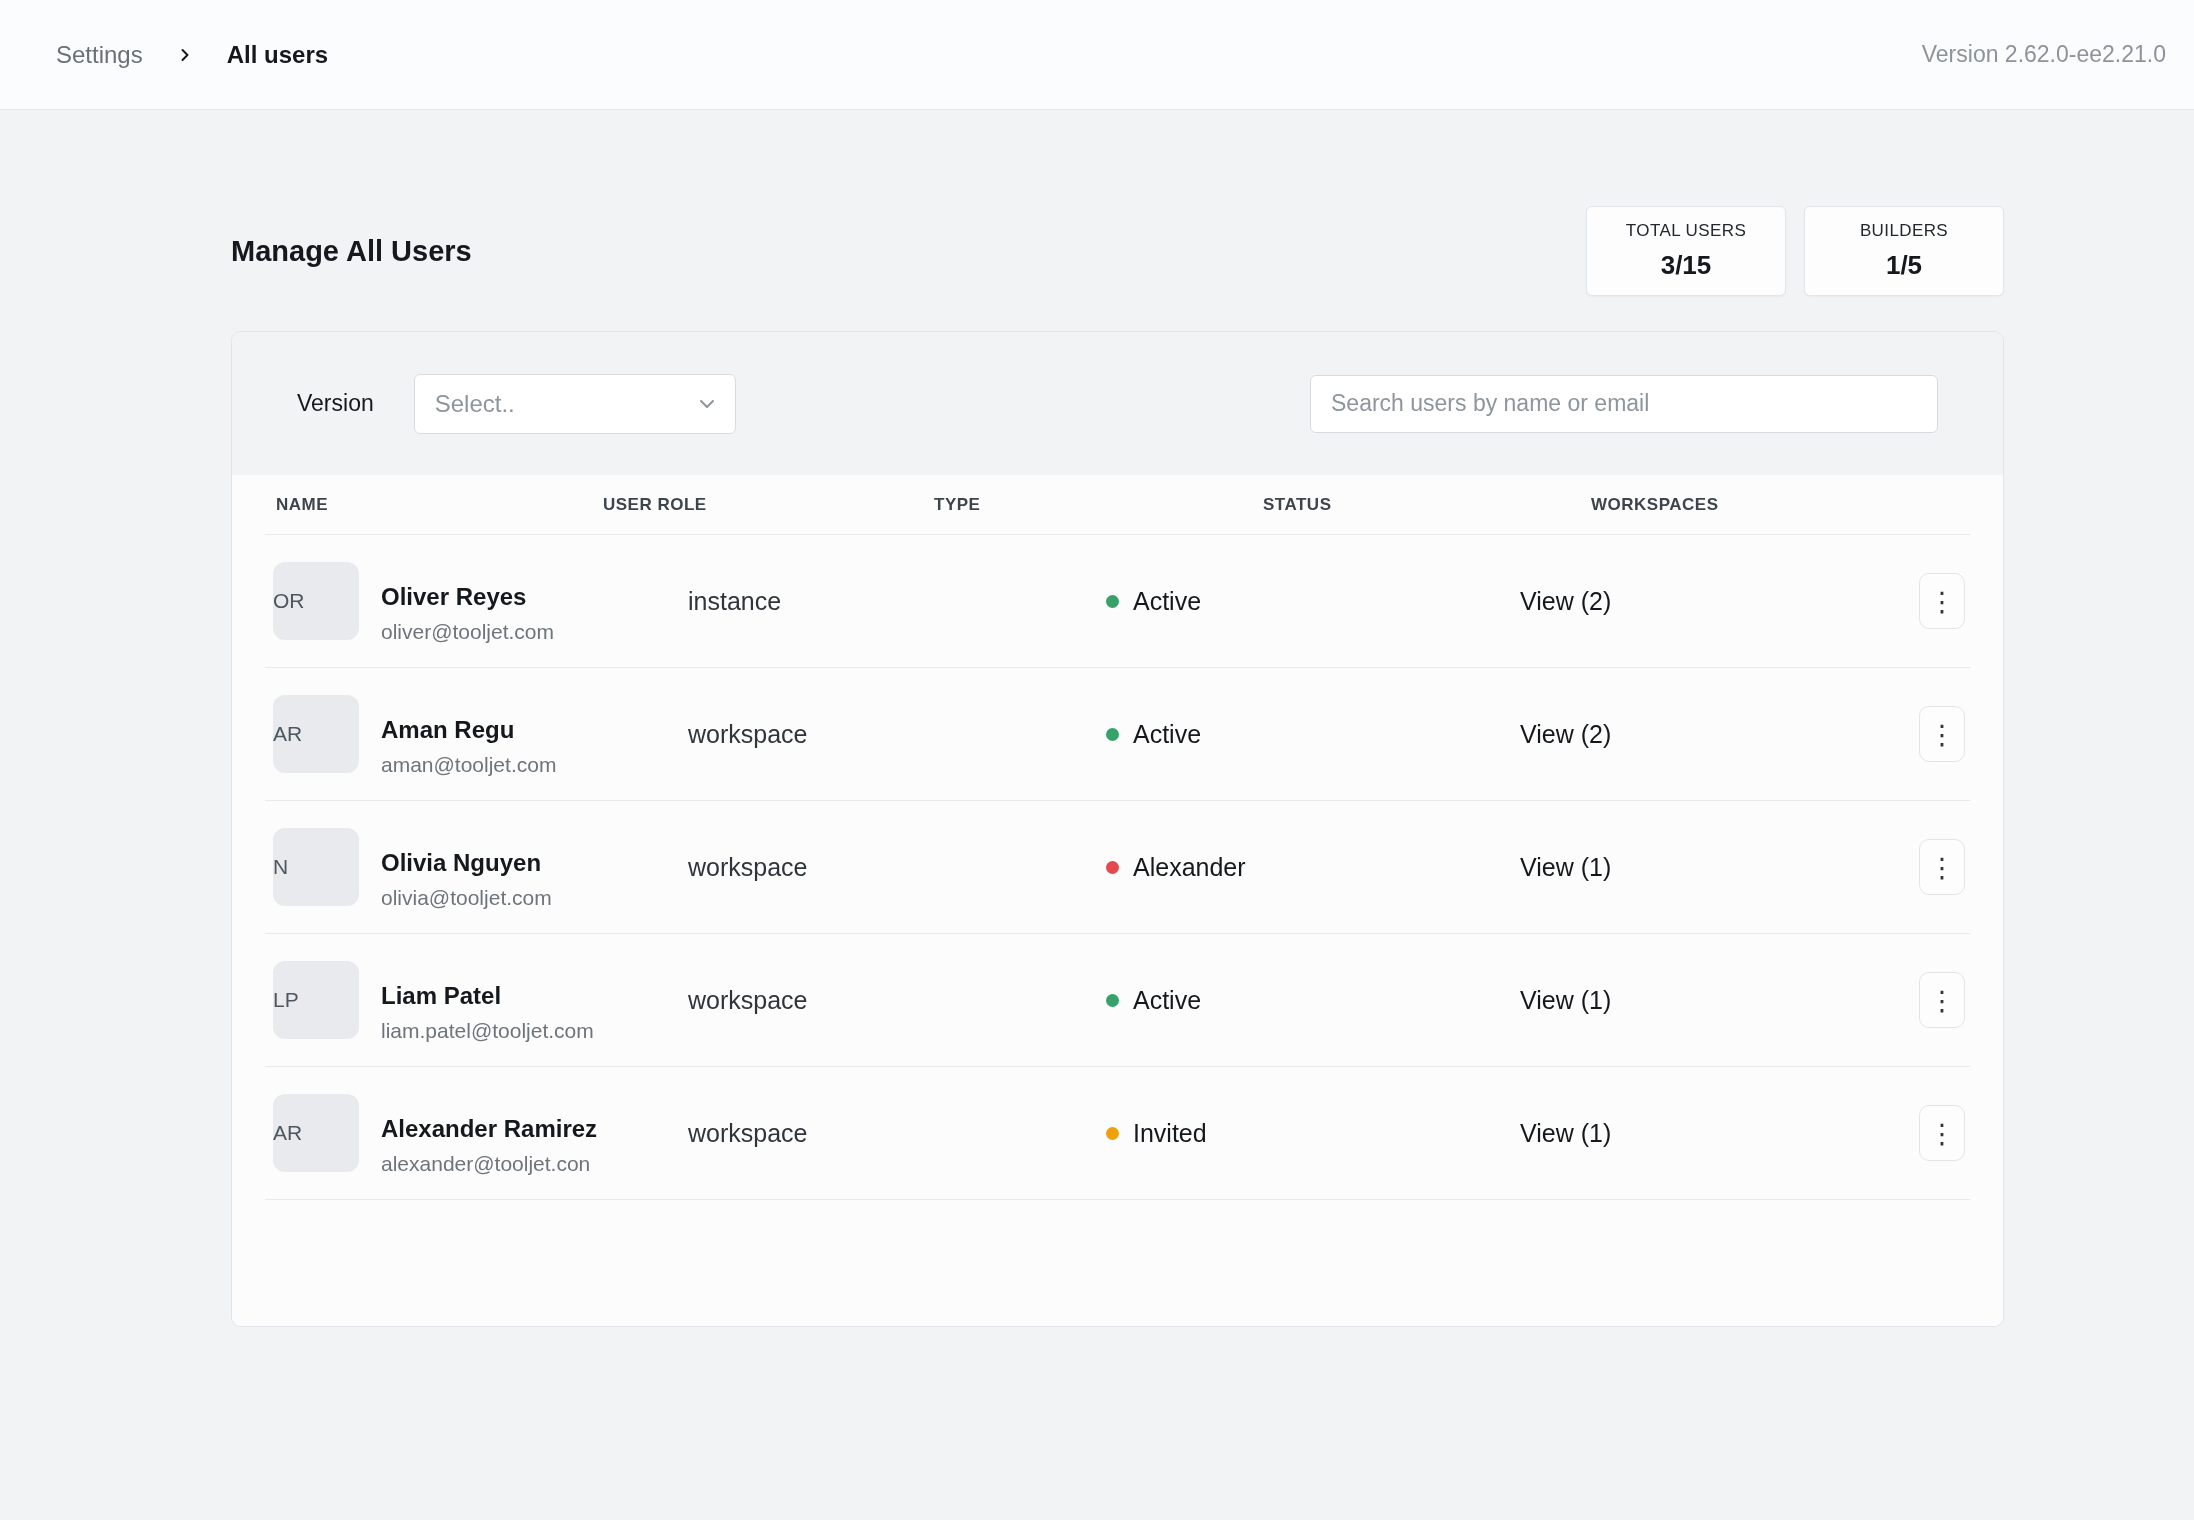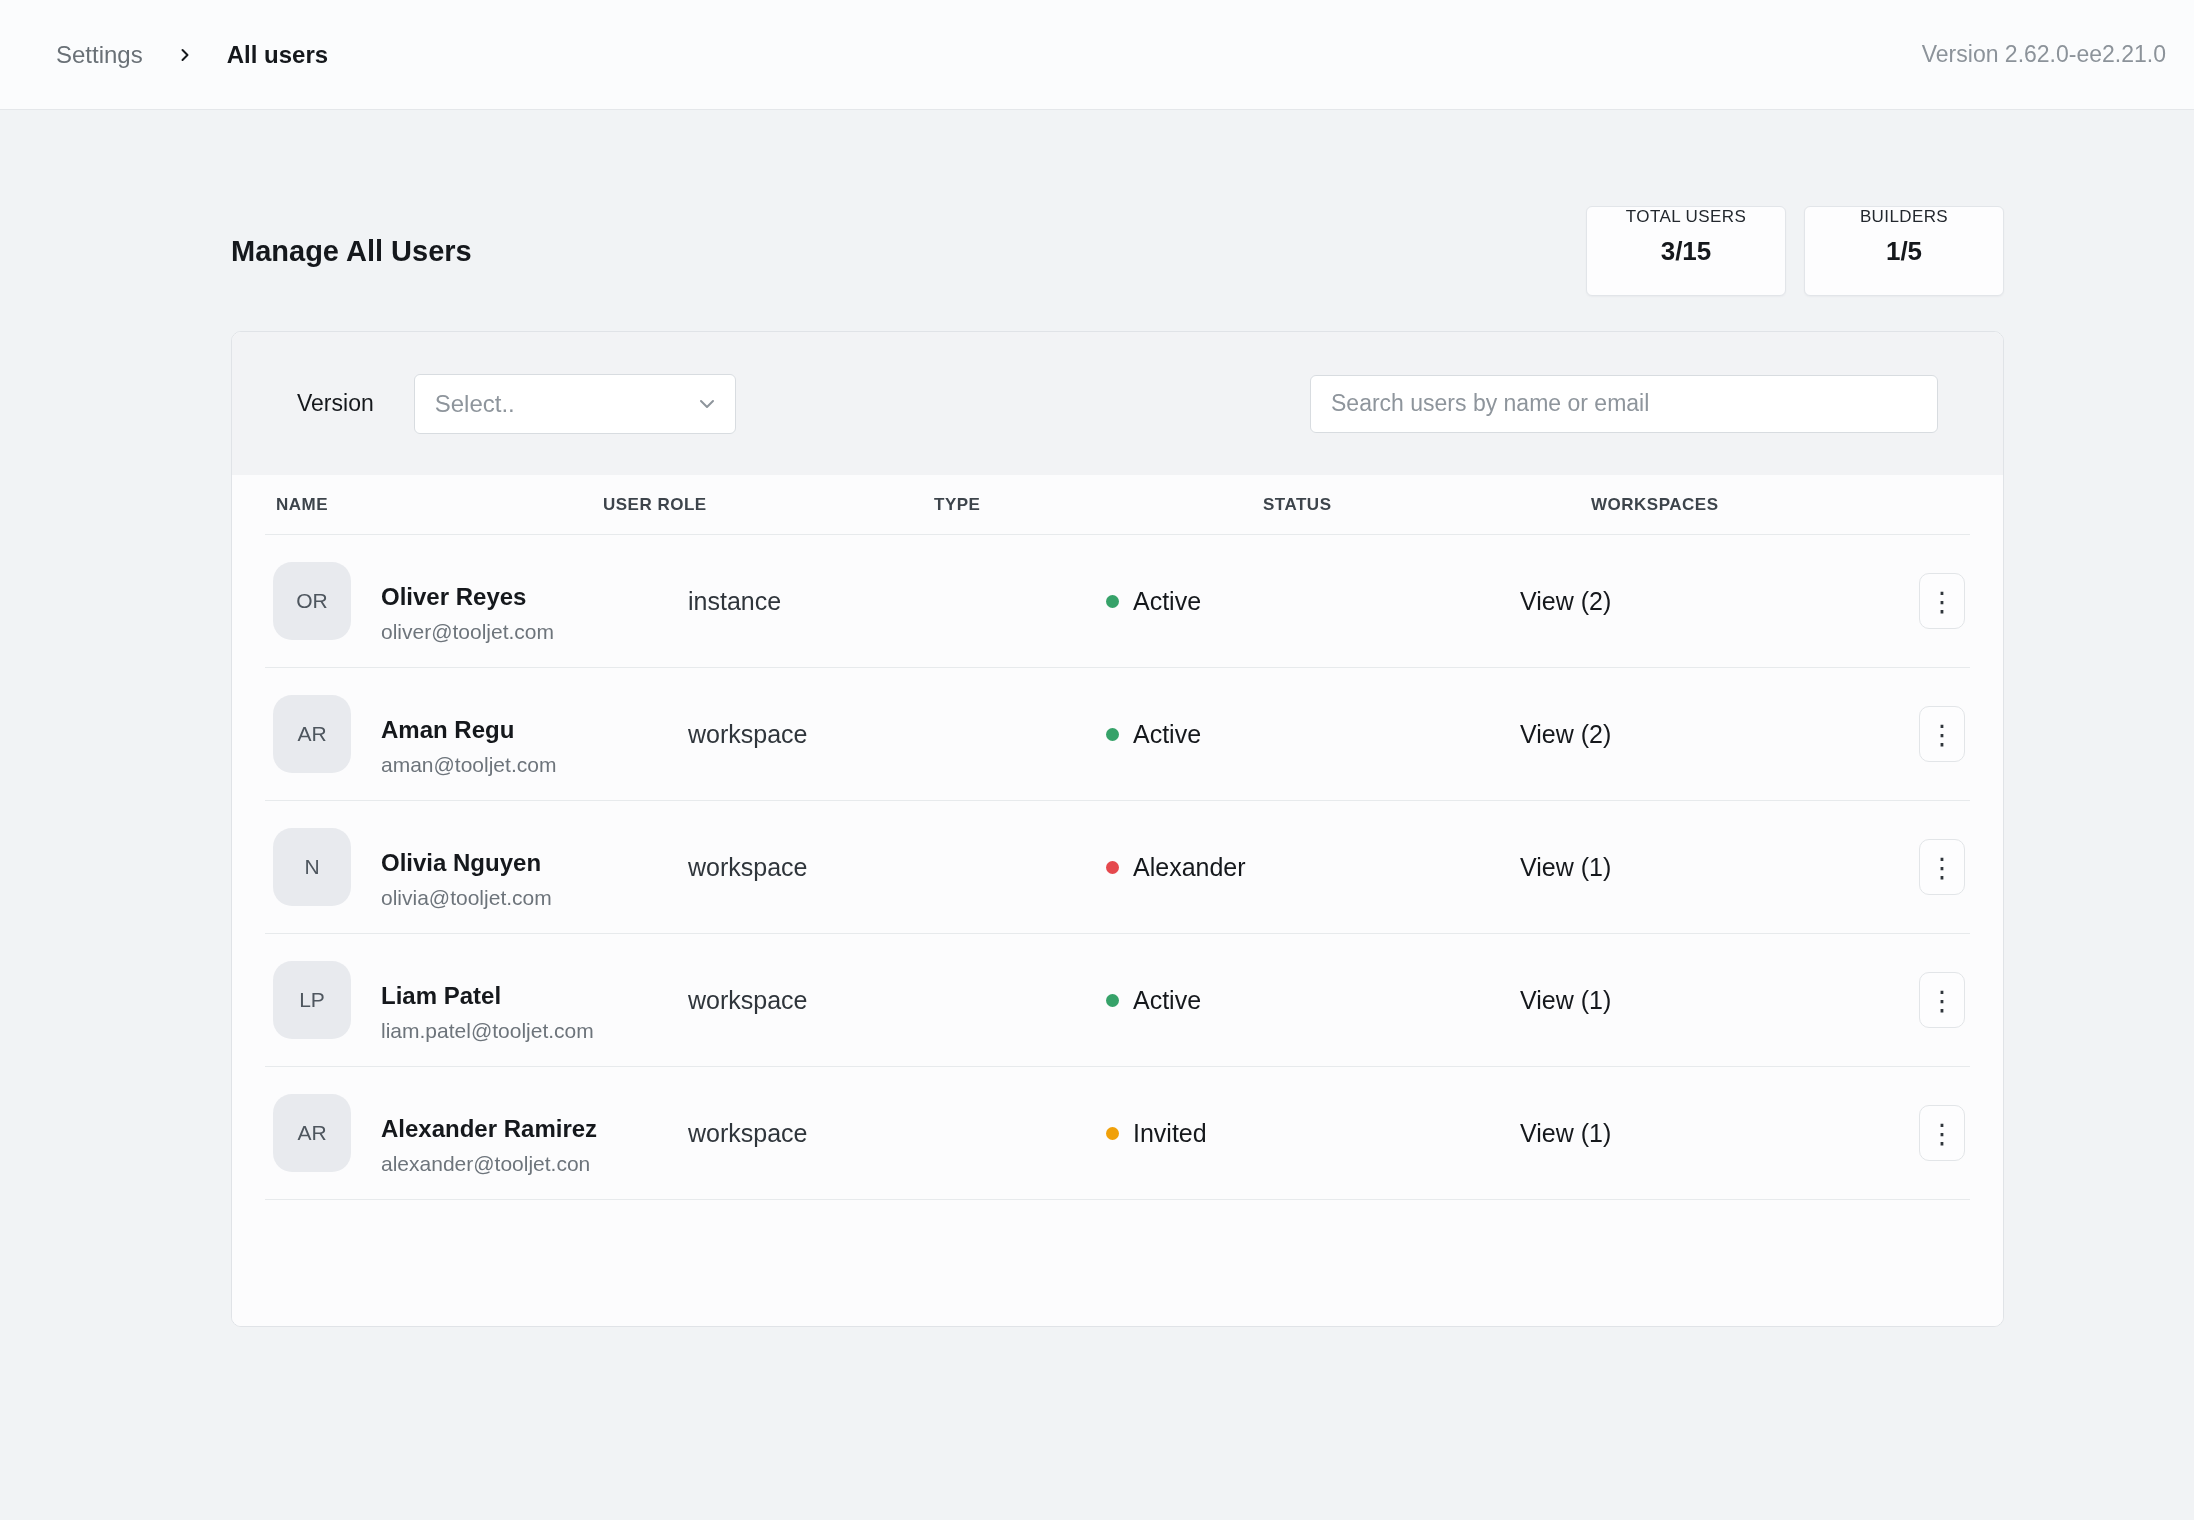--- a/index.html
+++ b/index.html
@@ -27,21 +27,21 @@
 
   .heading-row {
     margin-top:96px; height:90px;
     display:flex; justify-content:space-between; align-items:center;
   }
   .page-title { font-size:29px; font-weight:700; color:#15181c; }
   .stats { display:flex; gap:18px; }
   .stat-card {
     width:200px; height:90px; background:#fdfdfe;
     border:1px solid #e2e5e9; border-radius:6px;
-    display:flex; flex-direction:column; align-items:center; gap:9px;
+    display:flex; flex-direction:column; align-items:center; justify-content:center; gap:9px;
     box-shadow:0 1px 2px rgba(16,24,40,.04);
   }
   .stat-label { font-size:17px; color:#23282e; letter-spacing:.4px; }
   .stat-value { font-size:26px; font-weight:700; color:#15181c; }
 
   
   .users-card {
     margin-top:35px; background:#fcfcfd;
     border:1px solid #e0e3e7; border-radius:10px; overflow:hidden;
   }
@@ -72,22 +72,22 @@
     height:60px; align-items:center; border-bottom:1px solid #e7eaec;
   }
   .th { font-size:17px; font-weight:700; color:#3d444b; letter-spacing:.5px; }
   .th.first { padding-left:11px; }
   .trow {
     display:grid; grid-template-columns:116px 307px 418px 414px 399px 1fr;
     height:133px; align-items:center; border-bottom:1px solid #e7eaec;
   }
   .c-avatar { padding-left:8px; }
   .avatar {
-    width:78px; height:78px; border-radius:19px; background:#e8eaee;
-    display:flex; align-items:center; justify-content:center;
+    width:86px; height:78px; border-radius:12px; background:#e8eaee;
+    display:flex; align-items:center; 
     font-size:21px; color:#4e565e;
   }
   .uname { font-size:24px; font-weight:600; color:#15181c; margin-bottom:9px;margin-top:24px; }
   .uemail { font-size:21px; color:#6d747b; }
   .c-role { font-size:25px; color:#2f353b; }
   .c-status { display:flex; align-items:center; gap:14px; font-size:25px; color:#15181c; }
   .dot { width:13px; height:13px; border-radius:50%; background:#999; flex:0 0 auto; }
   .c-view { font-size:25px; color:#15181c; cursor:pointer; }
   .c-actions { display:flex; justify-content:flex-end; padding-right:6px; }
   .kebab {

